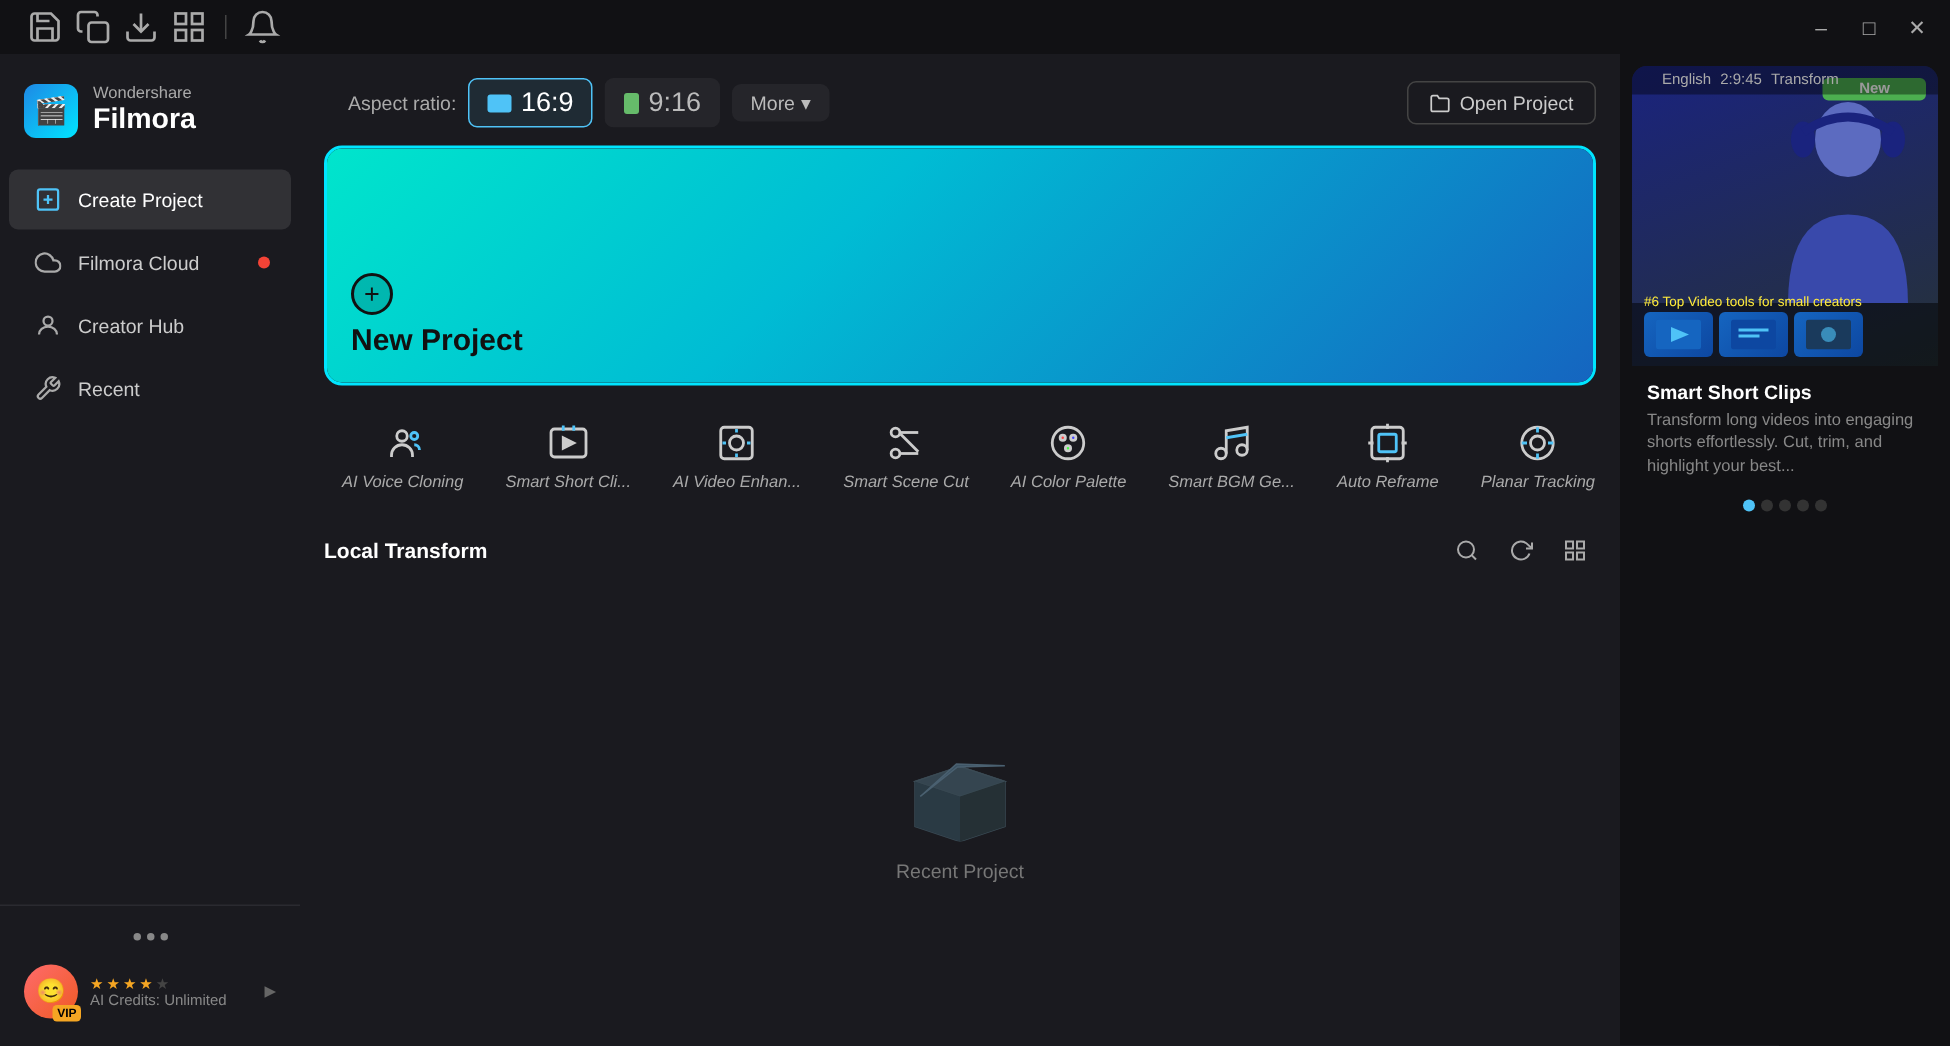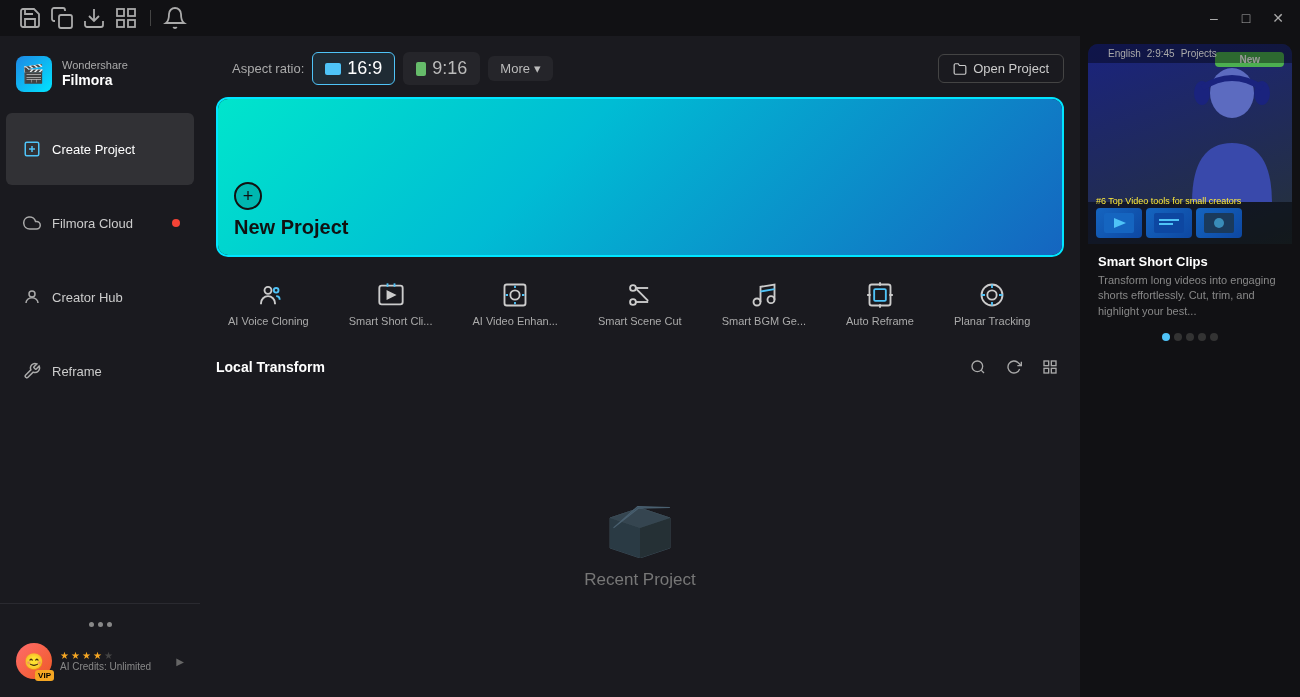--- a/index.html
+++ b/index.html
@@ -96,31 +96,31 @@
     .logo-text {
       display: flex;
       flex-direction: column;
     }
     .logo-brand {
       font-size: 11px;
       color: #aaa;
       line-height: 1.2;
     }
     .logo-name {
-      font-size: 14px;
+      font-size: 19px;
       font-weight: 600;
       color: #fff;
       line-height: 1.2;
     }
 
     .nav-item {
       display: flex;
       align-items: center;
       gap: 10px;
-      padding: 26px 16px;
+      padding: 10px 16px;
       cursor: pointer;
       border-radius: 6px;
       margin: 1px 6px;
       position: relative;
     }
     .nav-item.active {
       background: rgba(255,255,255,0.1);
     }
     .nav-icon {
       width: 20px;
@@ -328,23 +328,24 @@
     .new-project-label {
       font-size: 20px;
       font-weight: 600;
       color: #111;
     }
 
     
     .tools-row {
       display: flex;
       align-items: flex-end;
-      gap: 16px;
+      gap: 4px;
       margin-bottom: 16px;
       overflow-x: auto;
+      font-style: italic;
     }
     .tool-item {
       display: flex;
       flex-direction: column;
       align-items: center;
       gap: 4px;
       padding: 10px 12px;
       border-radius: 8px;
       cursor: pointer;
       min-width: 90px;
@@ -404,21 +405,21 @@
       align-items: center;
       justify-content: center;
       gap: 12px;
     }
     .empty-box {
       width: 80px;
       height: 70px;
       position: relative;
     }
     .empty-label {
-      font-size: 17px;
+      font-size: 13px;
       color: #777;
     }
 
     
     .right-panel {
       width: 220px;
       background: #111114;
       flex-shrink: 0;
       display: flex;
       flex-direction: column;
@@ -582,21 +583,21 @@
       </div>
       <span class="nav-label">Creator Hub</span>
     </div>
 
     <div class="nav-item">
       <div class="nav-icon">
         <svg width="18" height="18" viewBox="0 0 24 24" fill="none" stroke="#aaa" stroke-width="2">
           <path d="M14.7 6.3a1 1 0 000 1.4l1.6 1.6a1 1 0 001.4 0l3.77-3.77a6 6 0 01-7.94 7.94l-6.91 6.91a2.12 2.12 0 01-3-3l6.91-6.91a6 6 0 017.94-7.94l-3.76 3.76z"></path>
         </svg>
       </div>
-      <span class="nav-label">Reframe</span>
+      <span class="nav-label">Recent</span>
     </div>
 
     <div class="sidebar-spacer"></div>
 
     <div class="sidebar-bottom">
       <div class="dots-btn">
         <div class="dot"></div>
         <div class="dot"></div>
         <div class="dot"></div>
       </div>
@@ -695,20 +696,31 @@
             <circle cx="6" cy="6" r="2.5"></circle>
               <circle cx="6" cy="18" r="2.5"></circle>
               <line x1="8.5" y1="6" x2="19" y2="6"></line>
               <line x1="8.5" y1="18" x2="19" y2="18"></line>
               <line x1="9" y1="7" x2="19" y2="17"></line>
           </svg>
         </div>
         <span class="tool-label">Smart Scene Cut</span>
       </div>
 
+      <div class="tool-item">
+        <div class="tool-icon">
+          <svg width="28" height="28" viewBox="0 0 24 24" fill="none" stroke="#ccc" stroke-width="1.6">
+            <circle cx="12" cy="12" r="9"></circle>
+              <circle cx="9" cy="9" r="1.5" fill="#f44"></circle>
+              <circle cx="15" cy="9" r="1.5" fill="#44f"></circle>
+              <circle cx="12" cy="15" r="1.5" fill="#4f4"></circle>
+          </svg>
+        </div>
+        <span class="tool-label">AI Color Palette</span>
+      </div>
 
       <div class="tool-item">
         <div class="tool-icon">
           <svg width="28" height="28" viewBox="0 0 24 24" fill="none" stroke="#ccc" stroke-width="1.6">
             <path d="M9 18V5l12-2v13"></path>
               <circle cx="6" cy="18" r="3"></circle>
               <circle cx="18" cy="16" r="3"></circle>
               <path d="M9 9l12-2" stroke="#4fc3f7"></path>
           </svg>
         </div>
@@ -784,21 +796,21 @@
 
   <div class="right-panel">
     <div class="promo-card">
       <div class="promo-img">
         <div class="promo-new-badge">New</div>
 
         <div style="position:absolute;inset:0;display:flex;flex-direction:column;">
           <div style="background:rgba(0,0,0,0.4);padding:4px 20px;display:flex;gap:6px;align-items:center;font-size:10px;color:#aaa;">
             <span>English</span>
             <span>2:9:45</span>
-            <span>Projects</span>
+            <span>Transform</span>
           </div>
           <div style="flex:1;display:flex;align-items:center;justify-content:flex-end;padding-right:10px;overflow:hidden;">
             <svg width="100" height="140" viewBox="0 0 100 140">
               <ellipse cx="50" cy="30" rx="22" ry="25" fill="#5c6bc0"></ellipse>
               <path d="M10 140 Q10 80 50 80 Q90 80 90 140" fill="#3949ab"></path>
               <ellipse cx="20" cy="30" rx="8" ry="12" fill="#1a237e"></ellipse>
               <ellipse cx="80" cy="30" rx="8" ry="12" fill="#1a237e"></ellipse>
               <path d="M20 25 Q50 5 80 25" fill="none" stroke="#1a237e" stroke-width="6"></path>
             </svg>
           </div>

